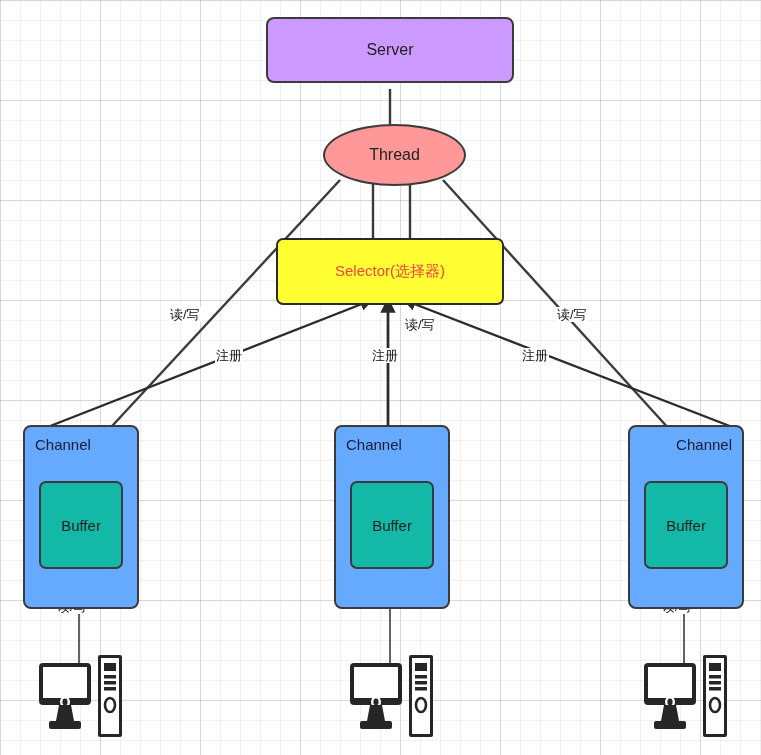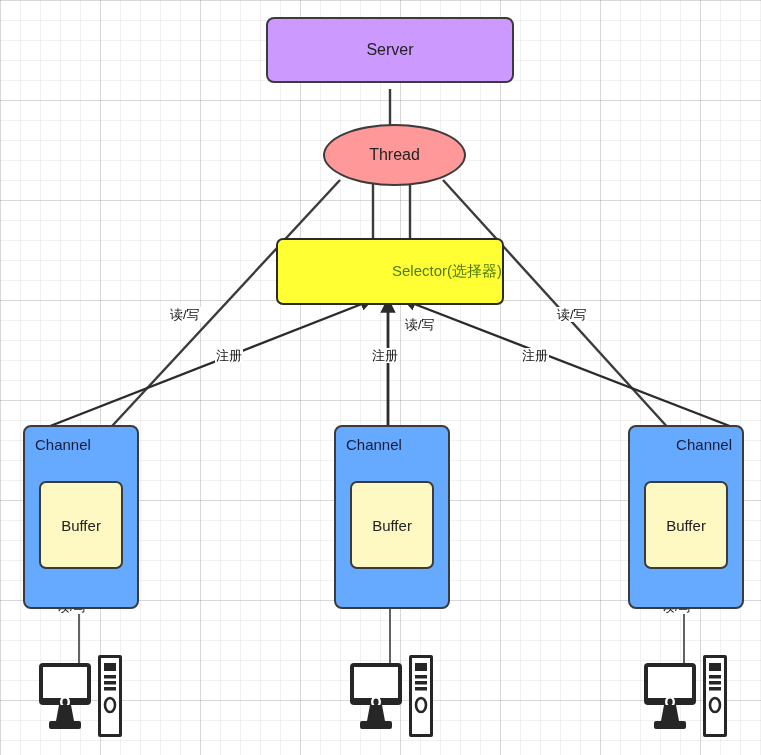--- a/index.html
+++ b/index.html
@@ -32,37 +32,37 @@
   }
   .ellipse-thread{
     left:323px;top:124px;width:143px;height:62px;
     background:#ff9999;border:2px solid #3b3b3b;border-radius:50%;
     display:flex;align-items:center;justify-content:center;
     font-size:16px;color:#222;
   }
   .box-selector{
     left:276px;top:238px;width:228px;height:67px;
     background:#ffff33;border:2px solid #2b2b2b;border-radius:7px;
-    display:flex;align-items:center;justify-content:flex-end;
-    font-size:15px;color:#4d7c0f;
+    display:flex;align-items:center;justify-content:center;
+    font-size:15px;color:#ef4444;
   }
   .box-channel{
     position:absolute;width:112px;height:180px;
     background:#66aaff;border:2px solid #3b3b3b;border-radius:8px;
   }
   .channel-label{
     position:absolute;top:9px;font-size:15px;color:#1b1b38;
     white-space:nowrap;
   }
   .lbl-left{left:10px;}
   .lbl-right{right:10px;}
   .box-buffer{
     position:absolute;left:50%;top:54px;transform:translateX(-50%);
     width:80px;height:84px;
-    background:#fef9c3;border:2px solid #3b3b3b;border-radius:7px;
+    background:#14b8a6;border:2px solid #3b3b3b;border-radius:7px;
     display:flex;align-items:center;justify-content:center;
     font-size:15px;color:#222;
   }
   .edge-label{
     position:absolute;background:#ffffff;
     font-size:13px;color:#111;line-height:15px;
     padding:0 1px;white-space:nowrap;
   }
   .pc{position:absolute;width:84px;height:86px;}
 </style>

